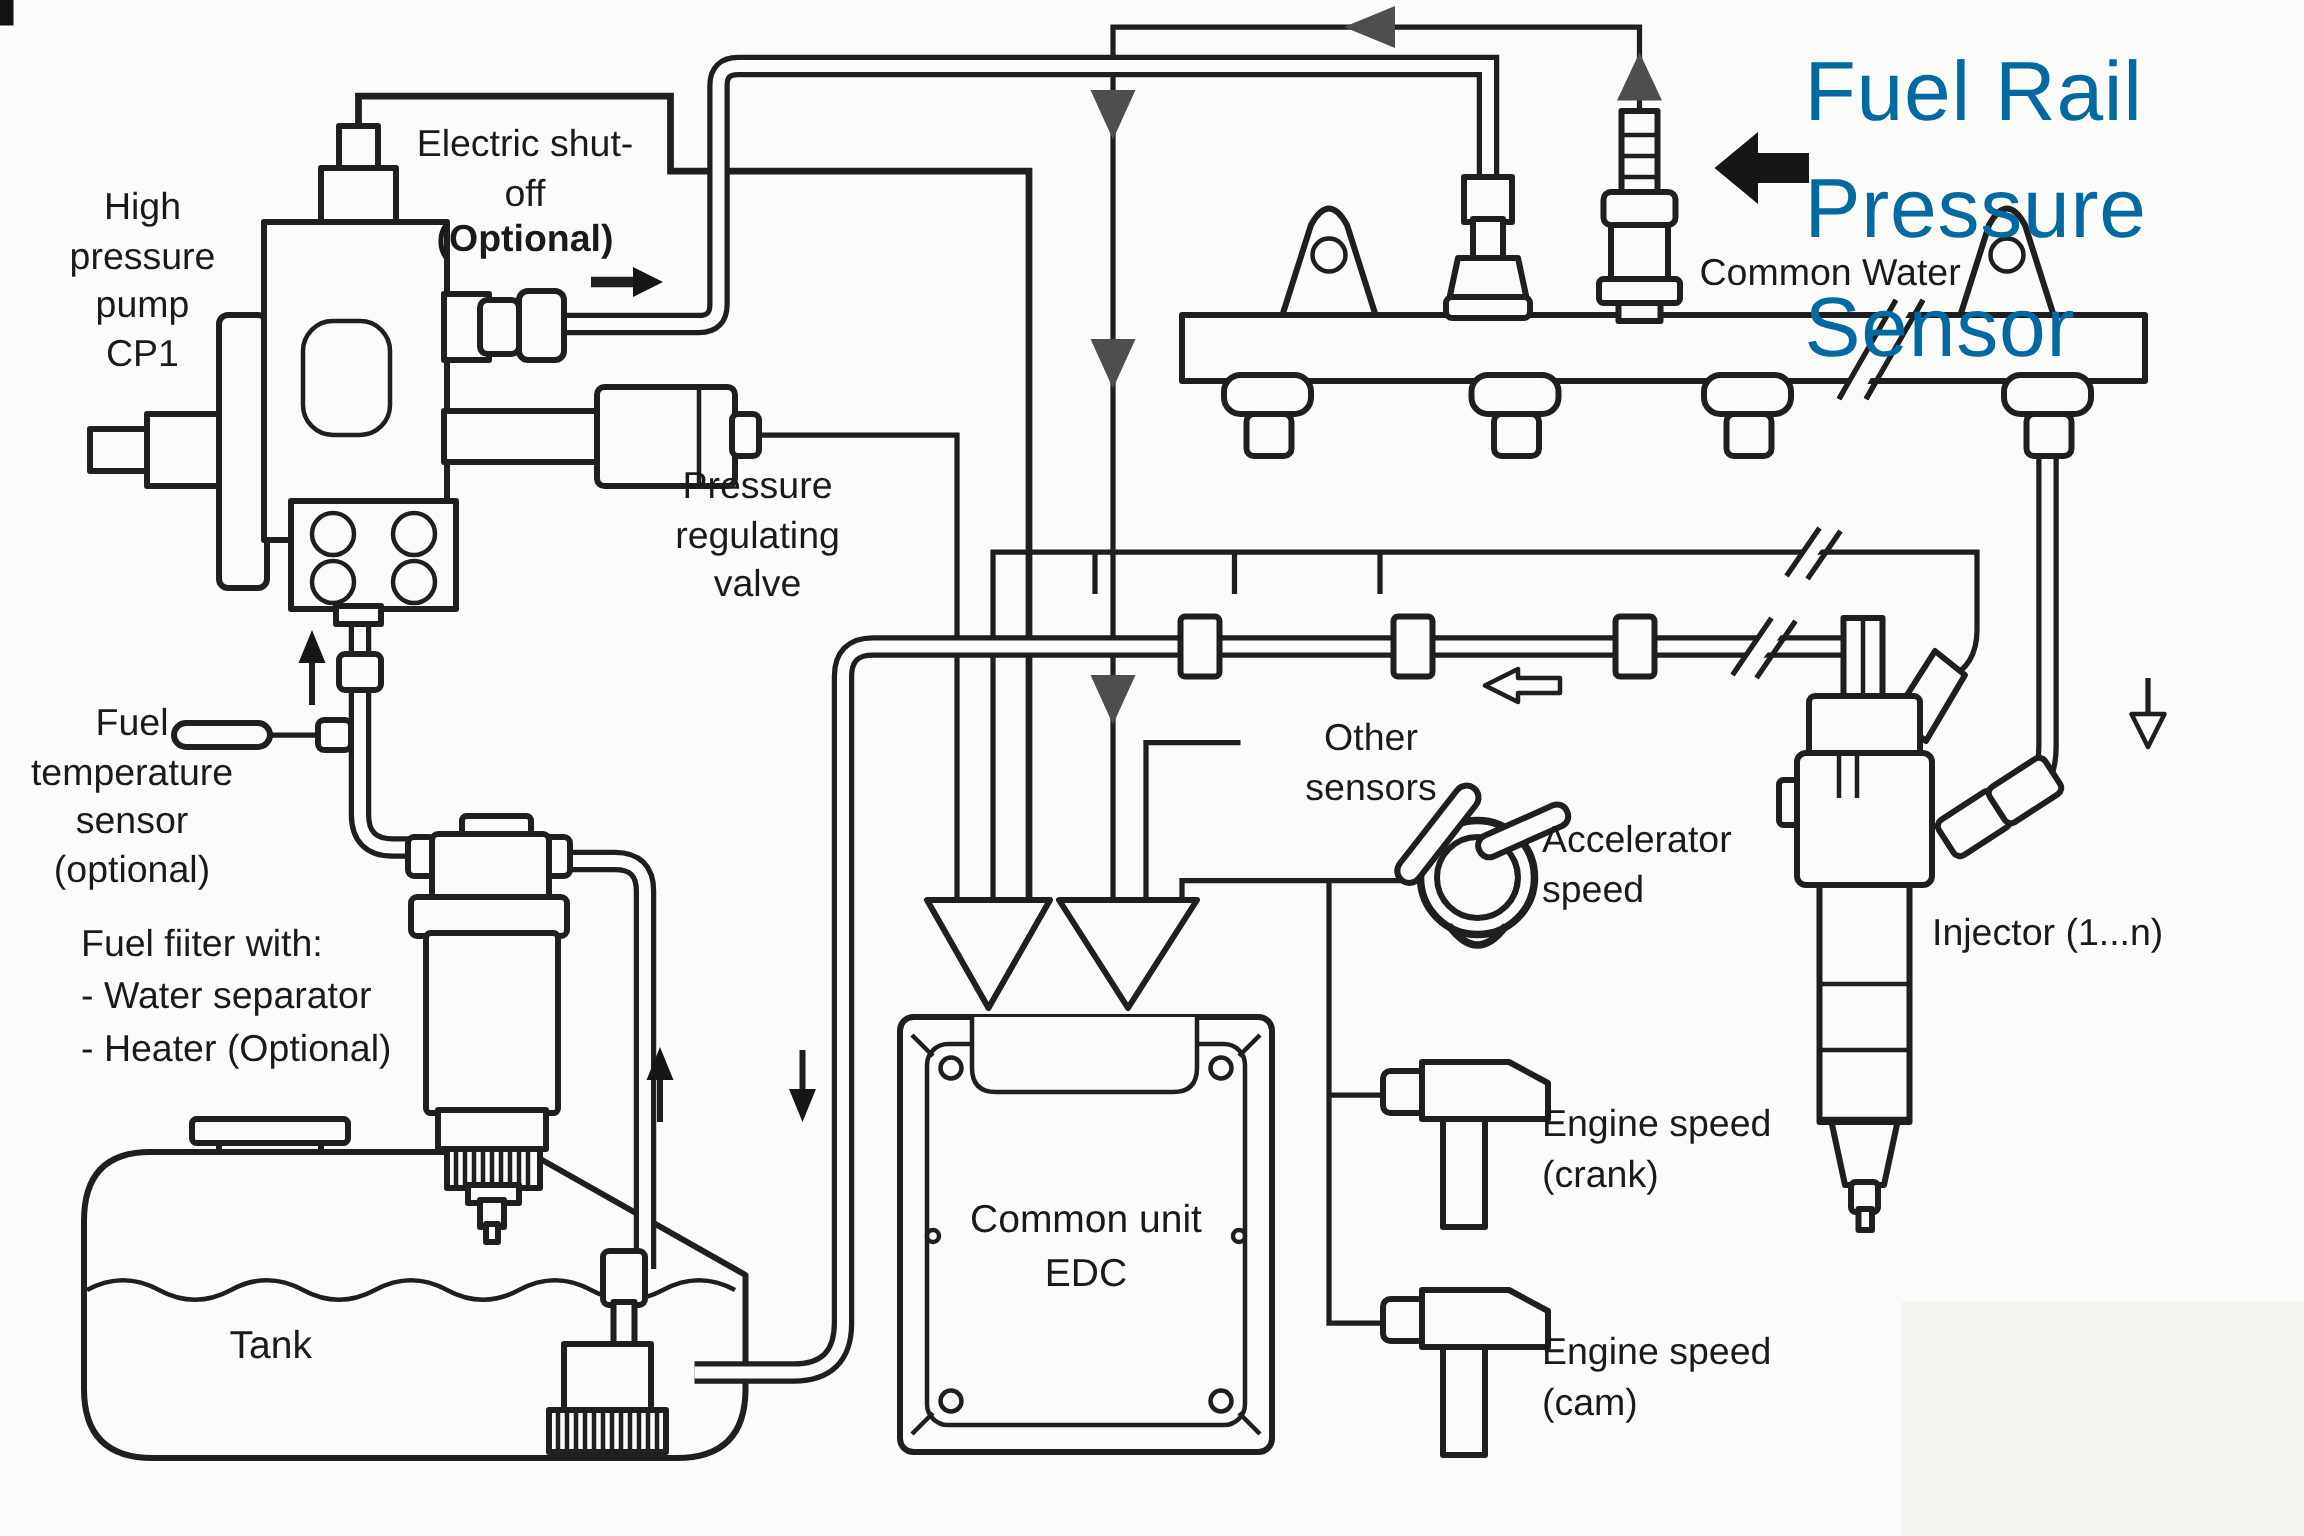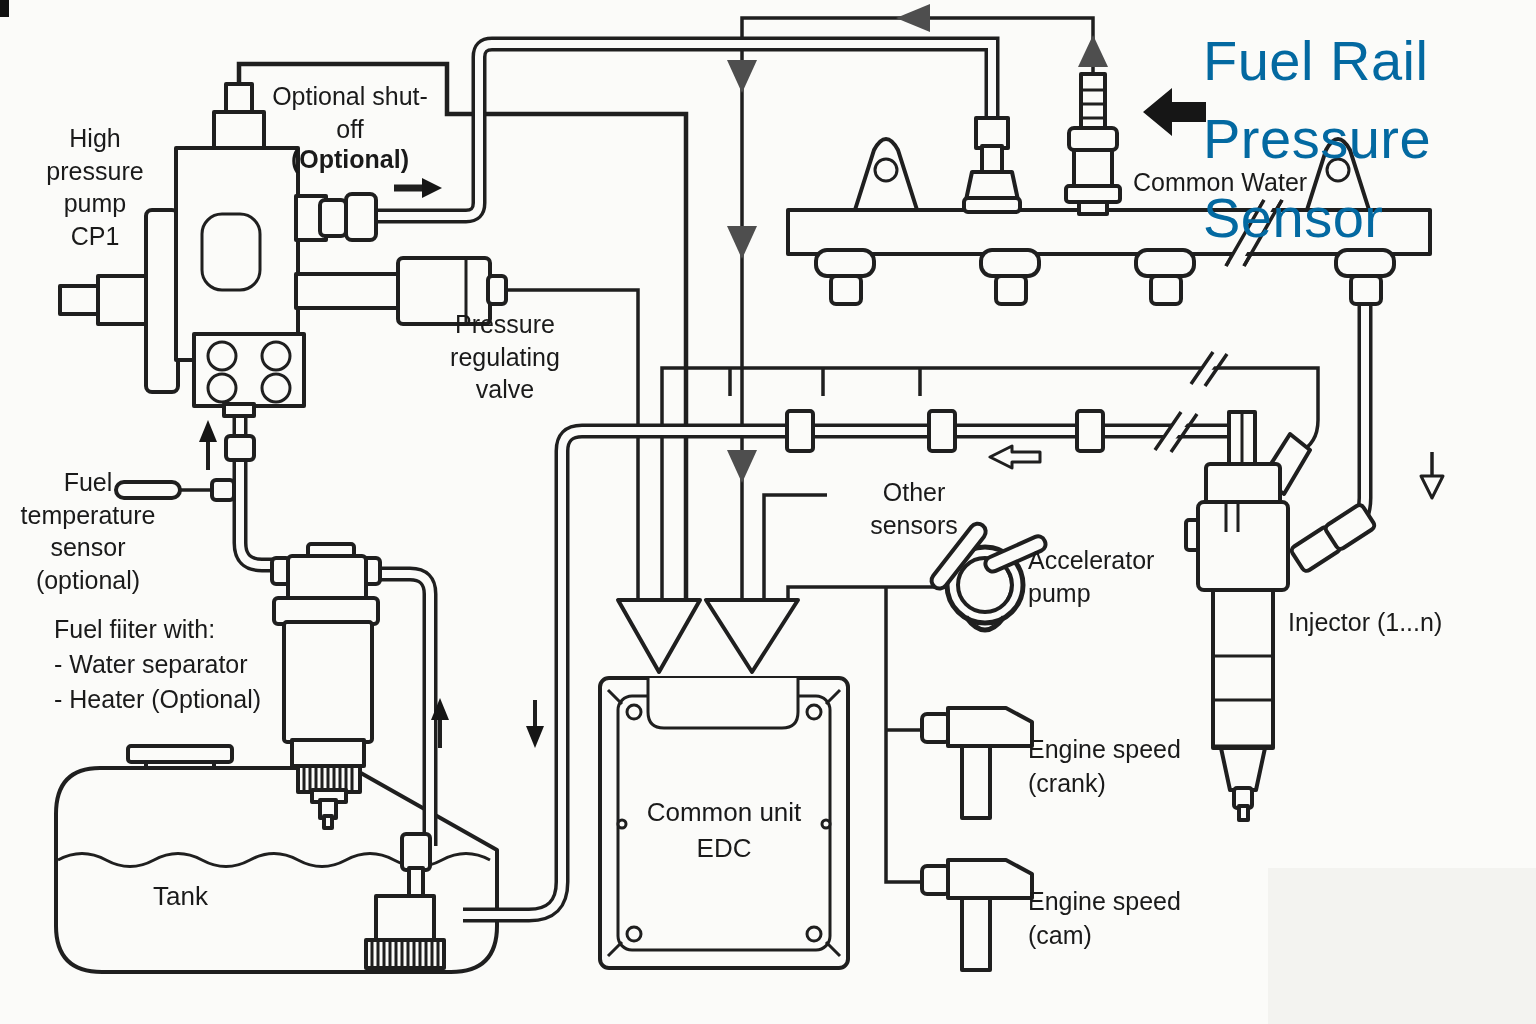--- a/index.html
+++ b/index.html
@@ -267,41 +267,41 @@
     <polygon class="part3" points="1421,476 1443,476 1432,498"></polygon>
   </g>
 
   <polygon class="blk" points="1143,112 1172,88 1172,102 1206,102 1206,122 1172,122 1172,136"></polygon>
 </svg>
 
 <div class="lbl ctr" style="left:20px;top:122px;width:150px;">High
 pressure
 pump
 CP1</div>
-<div class="lbl ctr" style="left:262px;top:80px;width:176px;">Optional shut-
+<div class="lbl ctr" style="left:262px;top:80px;width:176px;">Electric shut-
 off</div>
 <div class="lbl ctr bold" style="left:262px;top:143px;width:176px;">(Optional)</div>
 <div class="lbl ctr" style="left:437px;top:308px;width:136px;">Pressure
 regulating
 valve</div>
 <div class="lbl ctr" style="left:8px;top:466px;width:160px;">Fuel
 temperature
 sensor
 (optional)</div>
 <div class="lbl" style="left:54px;top:612px;width:250px;line-height:1.4;">Fuel fiiter with:
 - Water separator
 - Heater (Optional)</div>
 <div class="lbl" style="left:153px;top:880px;width:120px;font-size:26px;">Tank</div>
 <div class="lbl big" style="left:1203px;top:22px;width:334px;">Fuel Rail
 Pressure Sensor</div>
 <div class="lbl" style="left:1133px;top:166px;width:180px;">Common Water</div>
 <div class="lbl ctr" style="left:864px;top:476px;width:100px;">Other
 sensors</div>
 <div class="lbl" style="left:1028px;top:544px;width:170px;">Accelerator
-pump</div>
+speed</div>
 <div class="lbl" style="left:1288px;top:606px;width:190px;">Injector (1...n)</div>
 <div class="lbl ctr" style="left:600px;top:795px;width:248px;font-size:26px;line-height:1.38;">Common unit
 EDC</div>
 <div class="lbl" style="left:1028px;top:732px;width:180px;line-height:1.36;">Engine speed
 (crank)</div>
 <div class="lbl" style="left:1028px;top:884px;width:180px;line-height:1.36;">Engine speed
 (cam)</div>
 
 </div>
 

